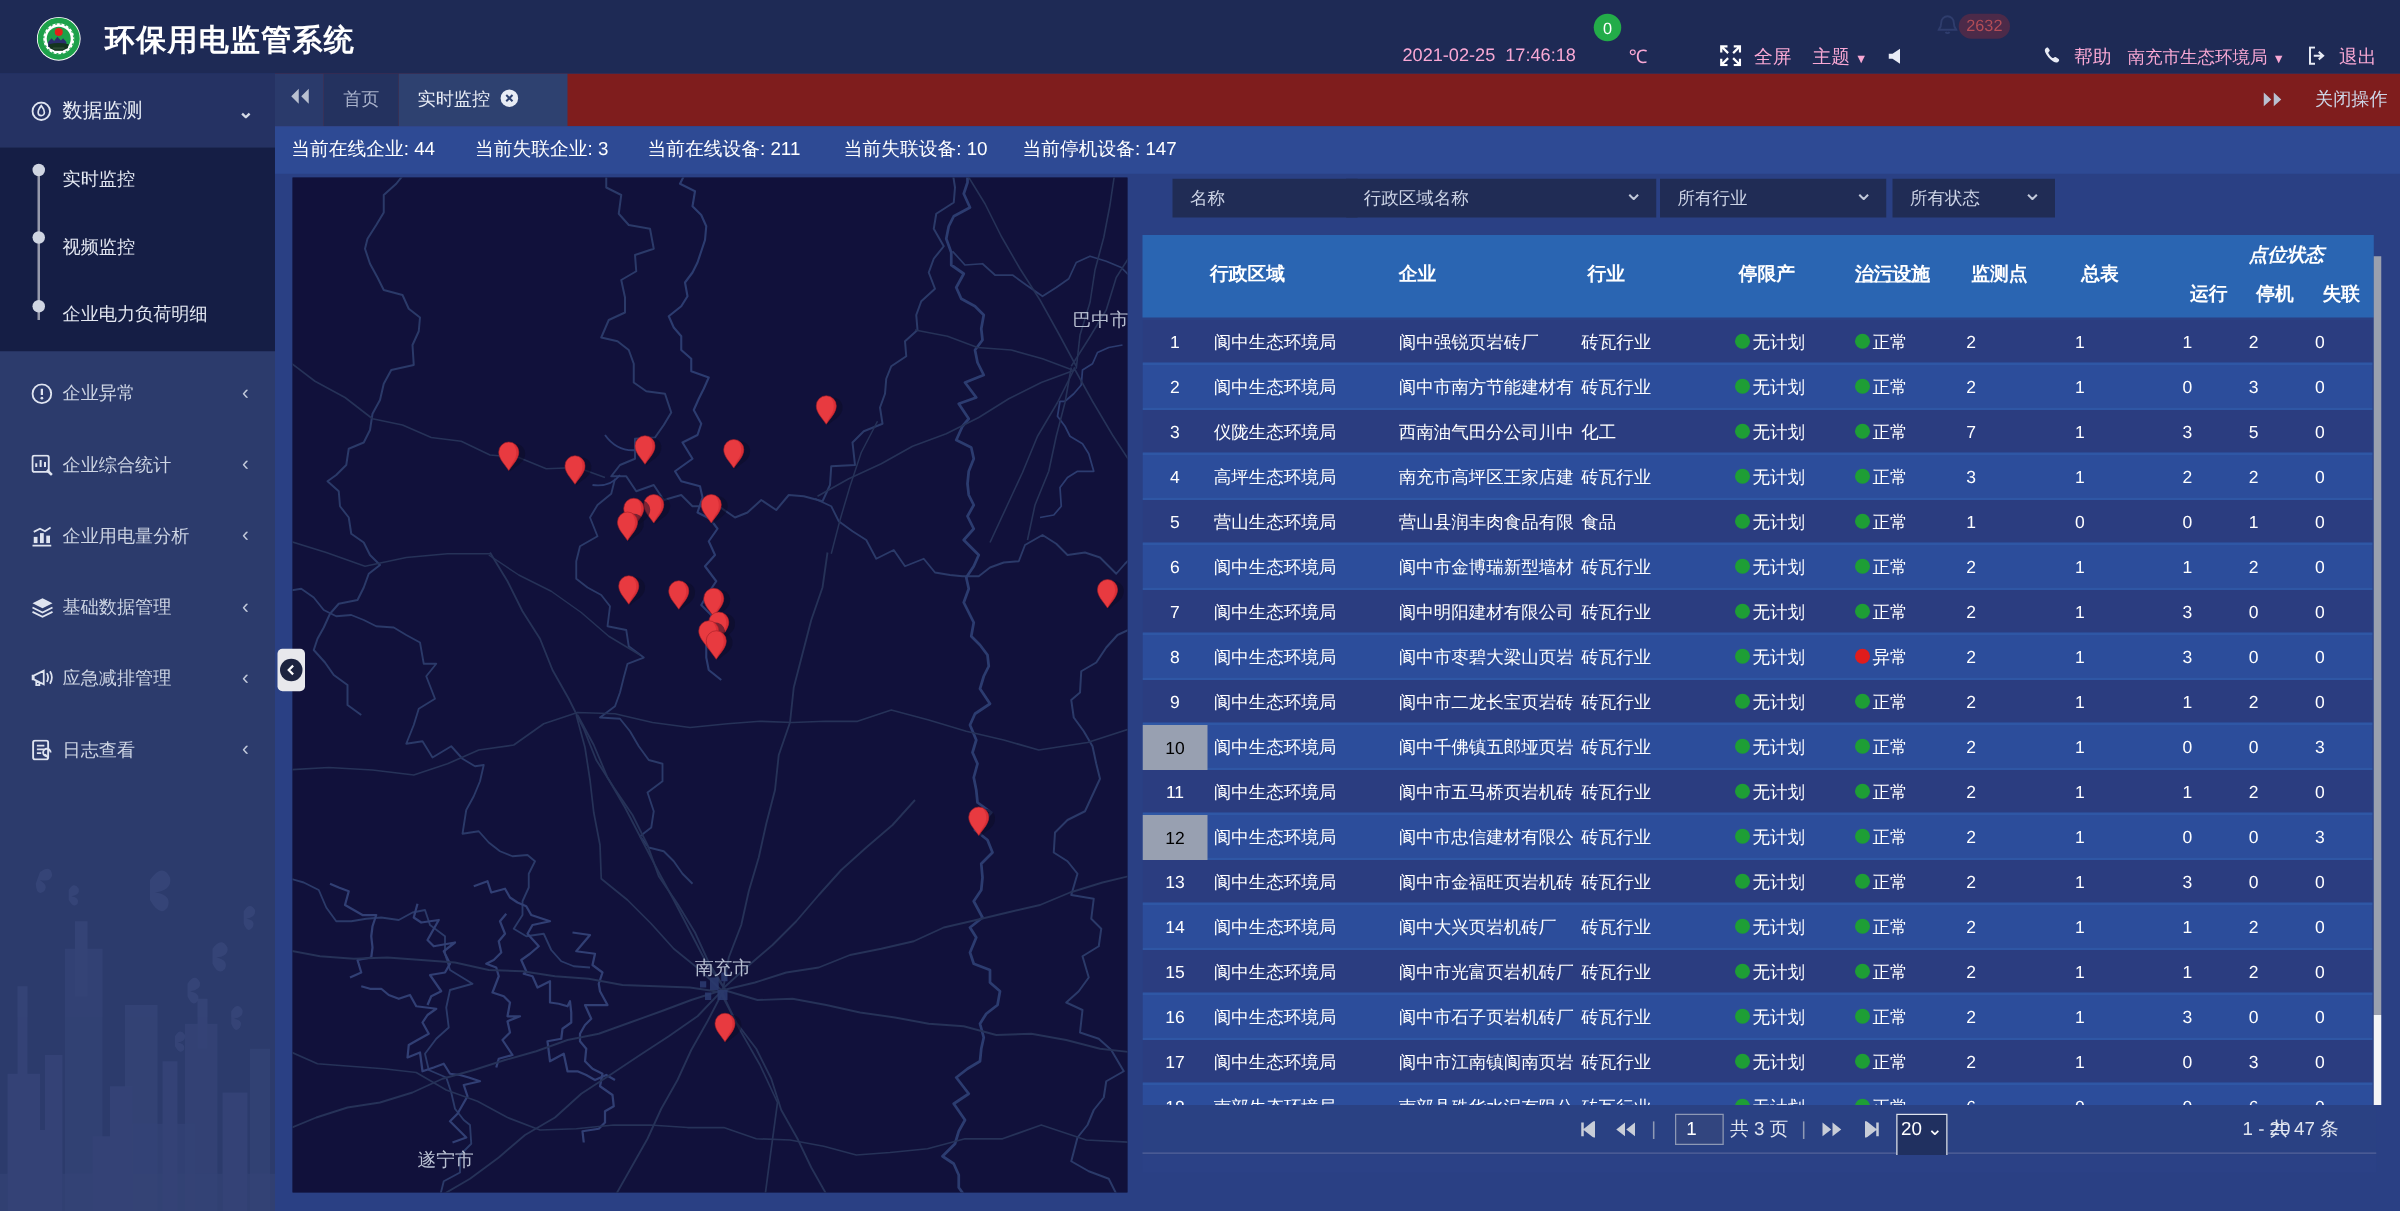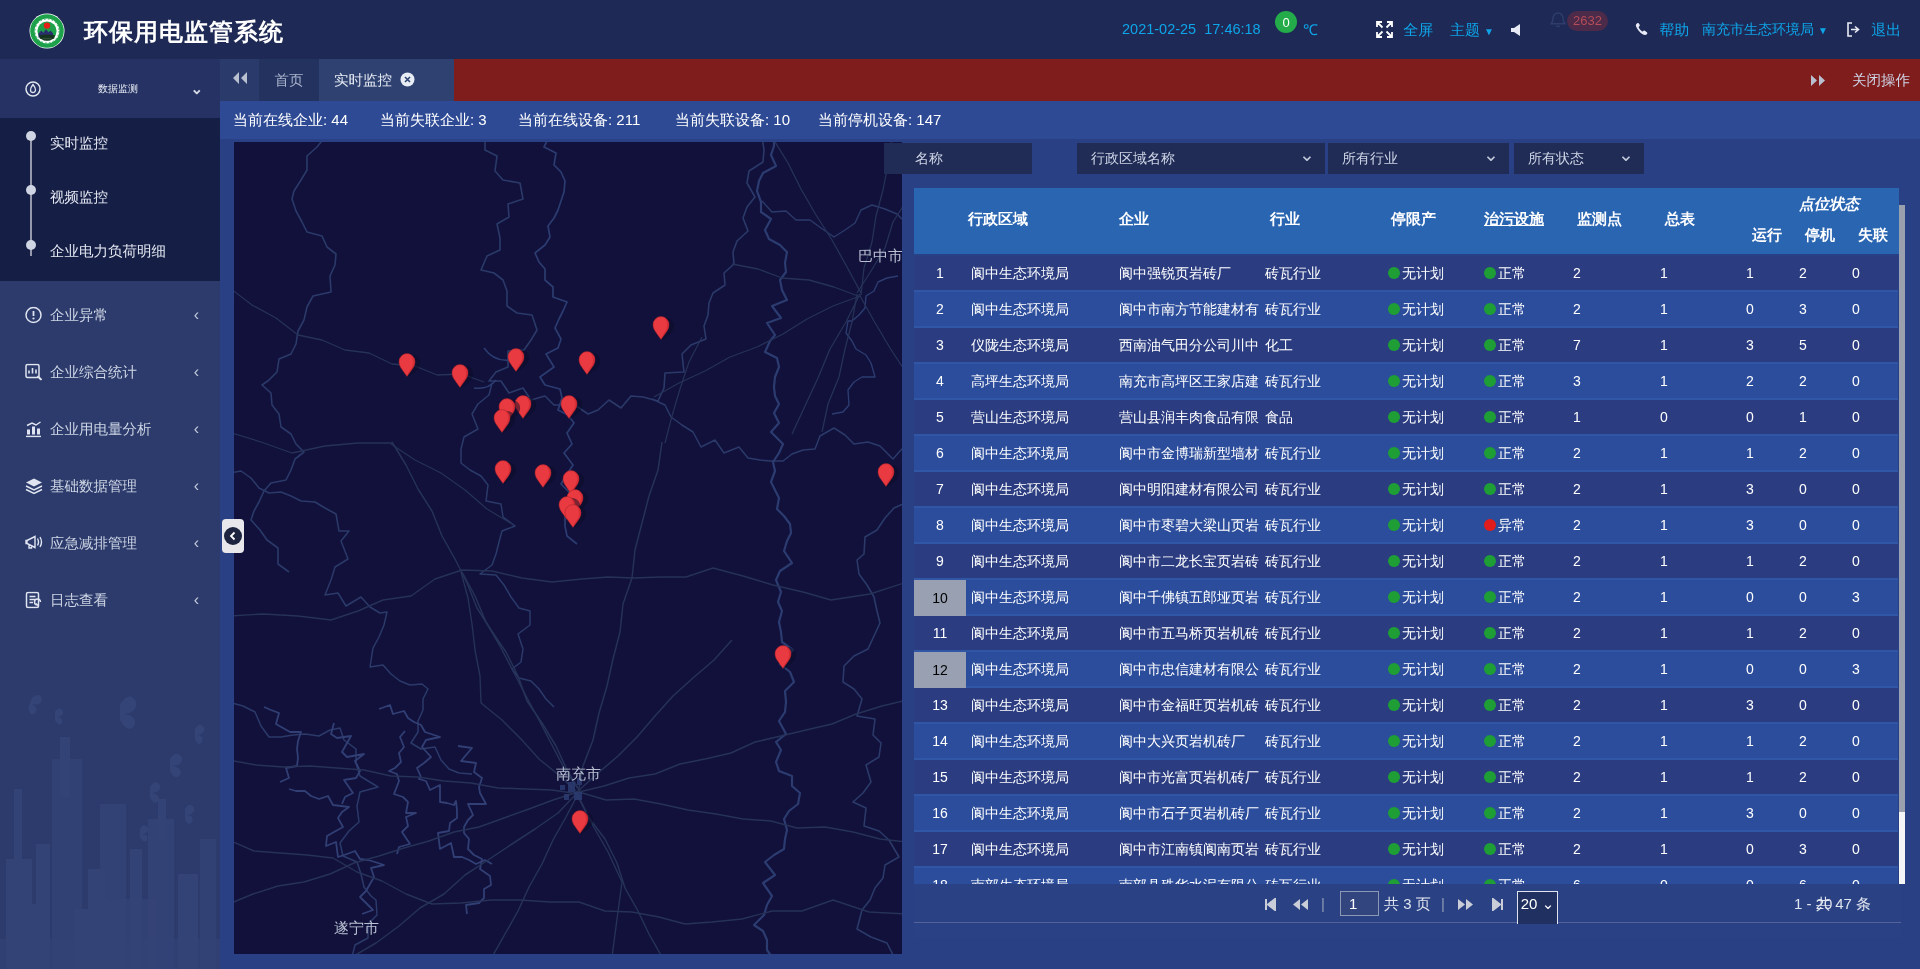--- a/index.html
+++ b/index.html
@@ -3,21 +3,21 @@
 <meta charset="utf-8">
 <title>环保用电监管系统</title>
 <style>
 *{margin:0;padding:0;box-sizing:border-box;}
 html,body{width:1920px;height:969px;overflow:hidden;background:#2a4084;font-family:"Liberation Sans",sans-serif;}
 #stage{position:relative;width:1920px;height:969px;}
 
 #hdr{position:absolute;left:0;top:0;width:1920px;height:59px;background:#1e2a55;}
 #hdr .title{position:absolute;left:84px;top:16px;color:#fff;font-size:24px;font-weight:bold;letter-spacing:1px;}
 #logo{position:absolute;left:29px;top:13px;}
-.hr-item{position:absolute;top:0;height:59px;line-height:59px;color:#0ea5e9;font-size:15px;white-space:nowrap;}
+.hr-item{position:absolute;top:16px;height:59px;line-height:59px;color:#f9a8d4;font-size:15px;white-space:nowrap;}
 #dtime{left:1122px;font-size:14.5px;}
 #tempball{position:absolute;left:1275px;top:11px;width:22px;height:22px;border-radius:50%;background:#23ac49;color:#fff;font-size:13px;text-align:center;line-height:23px;}
 #tempc{left:1303px;font-size:15px;}
 
 #tabbar{position:absolute;left:220px;top:59px;width:1700px;height:42px;background:#7f1d1d;}
 #tab-arrow{position:absolute;left:0;top:0;width:39px;height:42px;background:#2a3a6b;color:#aeb6c8;text-align:center;line-height:42px;}
 .tab{position:absolute;top:0;height:42px;line-height:42px;font-size:14.5px;text-align:center;}
 #tab-home{left:39px;width:60px;background:#24325f;color:#aab3cc;}
 #tab-live{left:99px;width:135px;background:#2e4170;color:#e8ecf5;text-align:left;padding-left:15px;box-sizing:border-box;}
 #tab-close{position:absolute;right:10px;top:0;height:42px;line-height:42px;color:#cdd5e6;font-size:14.5px;}
@@ -144,21 +144,21 @@
         </svg>关闭操作
   </div>
 </div>
 
 <div id="sidebar">
   <div id="mi-first">
     <svg class="micon" width="16" height="16" viewBox="0 0 16 16">
           <circle cx="8" cy="8" r="7" fill="none" stroke="#dfe4f0" stroke-width="1.5"></circle>
           <path d="M8 3.5 C6 6 5.5 7.5 5.5 9 a2.5 2.5 0 0 0 5 0 C10.5 7.5 10 6 8 3.5Z" fill="none" stroke="#dfe4f0" stroke-width="1.3"></path>
         </svg>
-    <span style="position:absolute;left:50px;top:50%;transform:translateY(-50%);color:#e8ecf5;font-size:10px;margin-left:48px;">数据监测</span>
+    <span style="position:absolute;left:50px;top:50%;transform:translateY(-50%);color:#e8ecf5;font-size:16px;">数据监测</span>
     <span style="position:absolute;right:17px;top:50%;transform:translateY(-50%);color:#d5dae6;font-size:15px;font-weight:bold;">⌄</span>
   </div>
   <div id="submenu">
     <div class="vline"></div>
     <div class="dot" style="top:13px;"></div>
     <div class="dot" style="top:67px;"></div>
     <div class="dot" style="top:122px;"></div>
     <div class="sm-item" style="top:16px;">实时监控</div>
     <div class="sm-item" style="top:70px;">视频监控</div>
     <div class="sm-item" style="top:124px;">企业电力负荷明细</div>
@@ -341,21 +341,21 @@
           <use href="#pin" x="549" y="515"></use>
           <use href="#pin" x="346" y="680"></use>
         </g>
 </svg></div>
 <div id="collapse">
       <div class="circ"><svg width="18" height="18" viewBox="0 0 18 18">
           <path d="M10.5 5.5 L7 9 L10.5 12.5" stroke="#fff" stroke-width="1.8" fill="none"></path>
         </svg></div>
     </div>
 
-<div class="fbox" style="left:884px;width:148px;padding-left:17px;"><span class="ph">名称</span></div>
+<div class="fbox" style="left:938px;width:148px;"><span class="ph">名称</span></div>
 <div class="fbox" style="left:1077px;width:248px;"><span class="ph">行政区域名称</span><span class="chev">⌄</span></div>
 <div class="fbox" style="left:1328px;width:181px;"><span class="ph">所有行业</span><span class="chev">⌄</span></div>
 <div class="fbox" style="left:1514px;width:130px;"><span class="ph">所有状态</span><span class="chev">⌄</span></div>
 
 <div id="thead">
   <span style="left:54px;top:22px;">行政区域</span>
   <span style="left:205px;top:22px;">企业</span>
   <span style="left:356px;top:22px;">行业</span>
   <span style="left:477px;top:22px;">停限产</span>
   <span style="left:570px;top:22px;text-decoration:underline;">治污设施</span>

